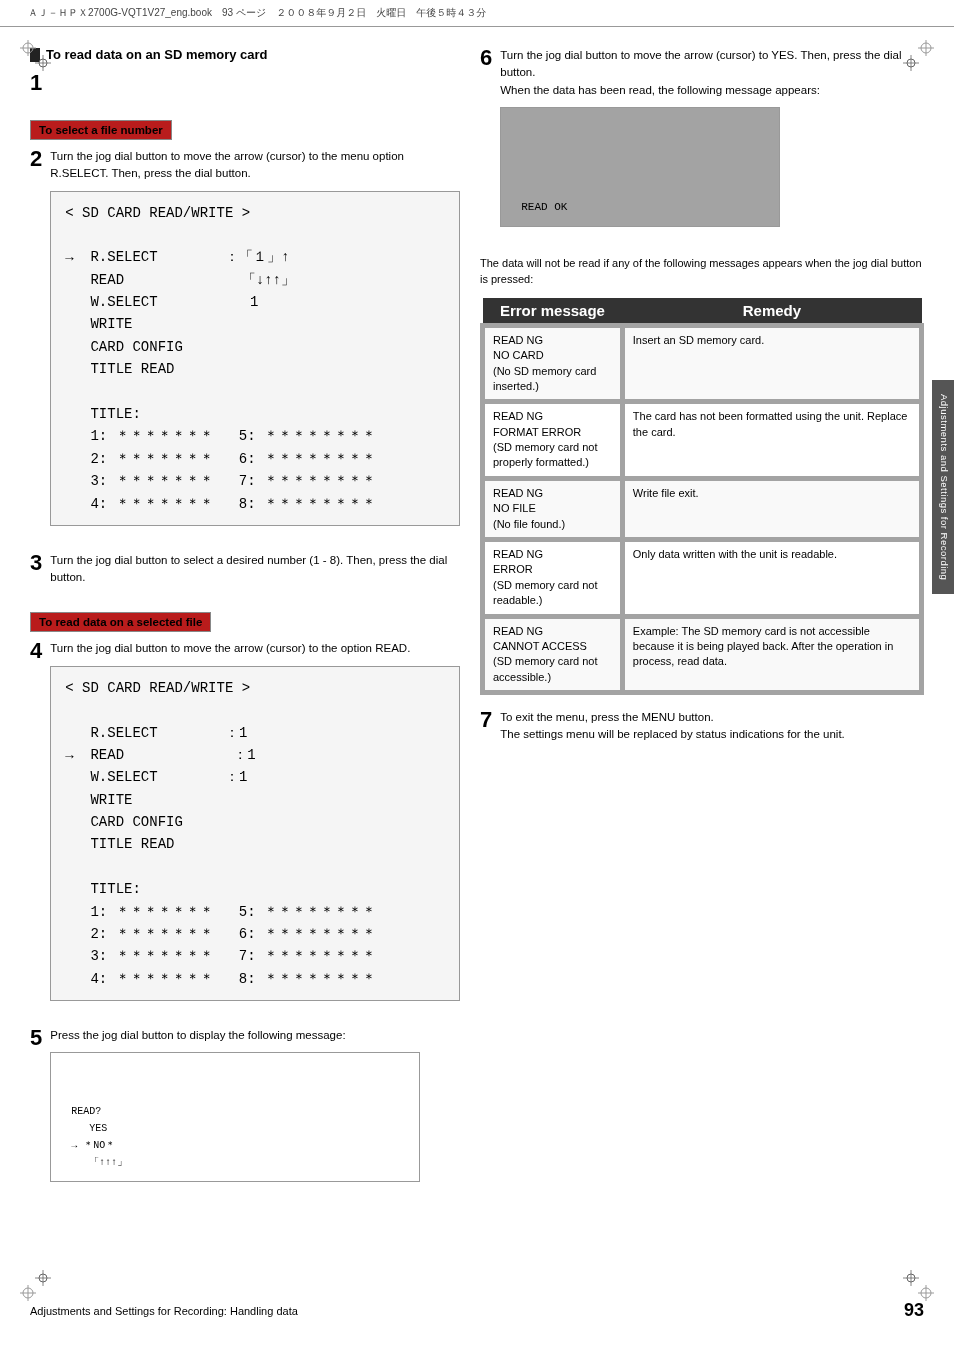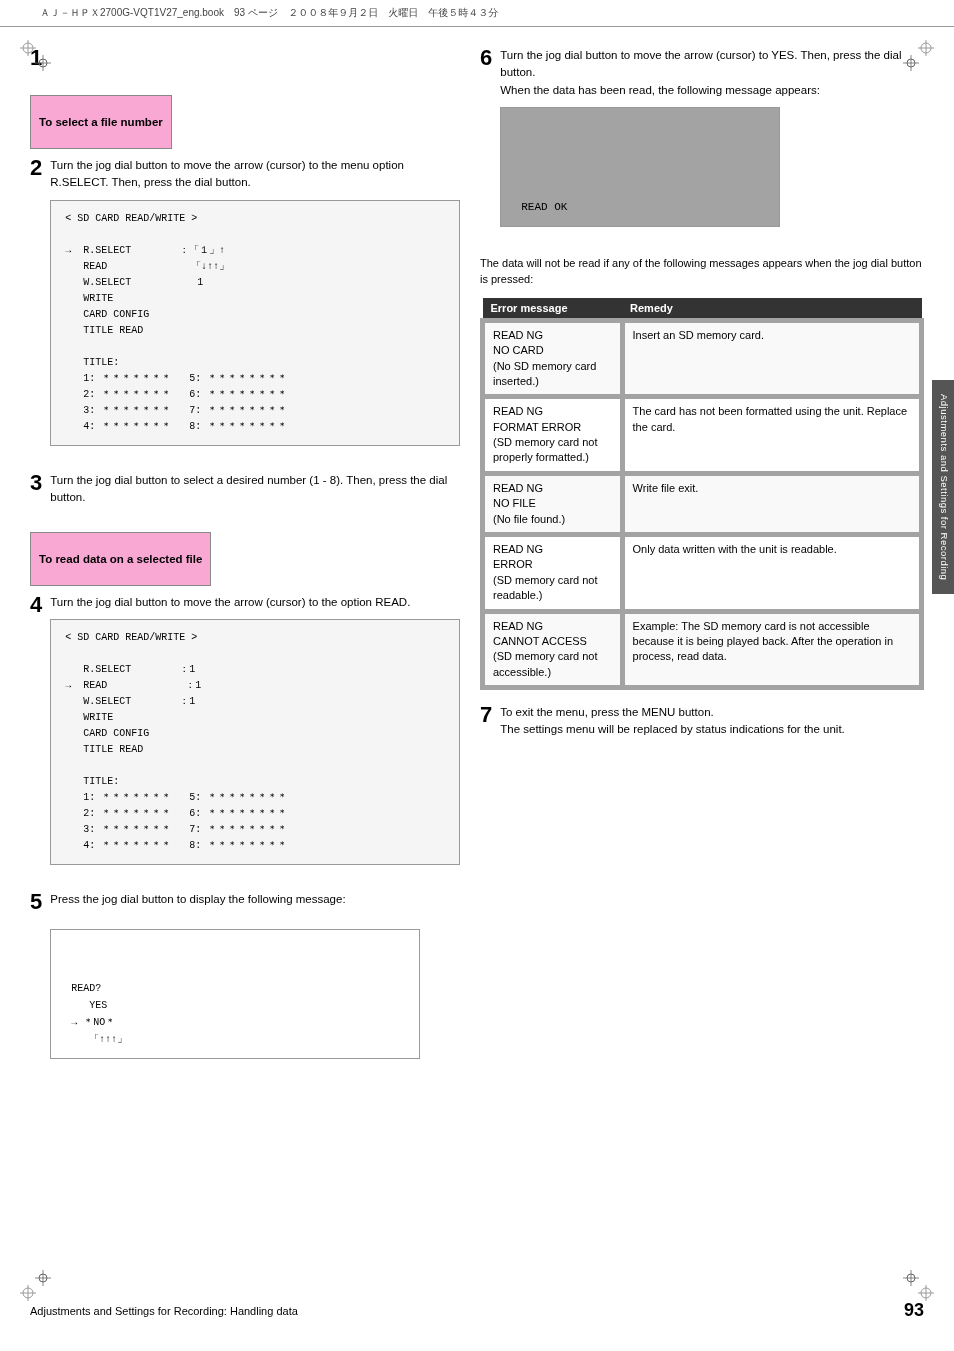--- a/index.html
+++ b/index.html
@@ -9,21 +9,21 @@
       background: #fff;
       font-family: Arial, sans-serif;
       font-size: 12px;
       color: #000;
       position: relative;
     }
 
     
     .page-header {
       border-bottom: 1px solid #999;
-      padding: 6px 40px;
+      padding: 6px 28px;
       font-size: 10px;
       color: #444;
       display: flex;
       align-items: center;
     }
 
     
     .main-content {
       display: flex;
       flex-direction: row;
@@ -71,37 +71,37 @@
     }
 
     .step-content {
       overflow: hidden;
       font-size: 11.5px;
       line-height: 1.5;
     }
 
     
     .highlight-box {
-      background: #f9a8d4;
+      background: #b91c1c;
       border: 1px solid #888;
-      padding: 20px 8px;
+      padding: 3px 8px;
       font-size: 11.5px;
       font-weight: bold;
       margin: 10px 0 8px 0;
       display: inline-block;
     }
 
     
     .screen-box {
       border: 1px solid #999;
       background: #f5f5f5;
       padding: 10px 14px;
       margin: 8px 0 10px 0;
       font-family: 'Courier New', Courier, monospace;
-      font-size: 10px;
+      font-size: 14px;
       line-height: 1.6;
       white-space: pre;
       width: 100%;
     }
 
     .screen-box .arrow {
       color: #000;
     }
 
     
@@ -122,41 +122,41 @@
     
     .read-prompt-box {
       border: 1px solid #999;
       background: #fff;
       width: 370px;
       height: 130px;
       display: flex;
       align-items: flex-end;
       justify-content: flex-start;
       padding: 10px 20px;
-      margin: 20px 0 10px 0;
+      margin: 8px 0 10px 0;
       font-family: 'Courier New', Courier, monospace;
       font-size: 10px;
       line-height: 1.7;
     }
 
     
     .error-table {
       width: 100%;
       border-collapse: collapse;
       font-size: 11px;
       margin: 10px 0;
     }
 
     .error-table th {
       background: #333;
       color: #fff;
       padding: 4px 8px;
-      text-align: left;
+      text-align: center;
       font-weight: bold;
-      font-size: 11px;
+      font-size: 15px;
     }
 
     .error-table td {
       border: 5px solid #a3a3a3;
       padding: 5px 8px;
       vertical-align: top;
       line-height: 1.4;
     }
 
     .error-table tr:nth-child(odd) td {
@@ -284,20 +284,24 @@
 <div class="page-header">
   <span>ＡＪ－ＨＰＸ2700G-VQT1V27_eng.book　93 ページ　２００８年９月２日　火曜日　午後５時４３分</span>
 </div>
 
 <div class="side-tab">Adjustments and Settings for Recording</div>
 
 <div class="main-content">
 
   <div class="left-column">
 
+    <div class="section-heading">
+      <span class="black-box"></span>
+      <span>To read data on an SD memory card</span>
+    </div>
 
     <div class="step clearfix">
       <span class="step-number">1</span>
     </div>
 
     <div class="step clearfix">
       <div class="highlight-box">To select a file number</div>
       <br>
       <span class="step-number">2</span>
       <div class="step-content">

